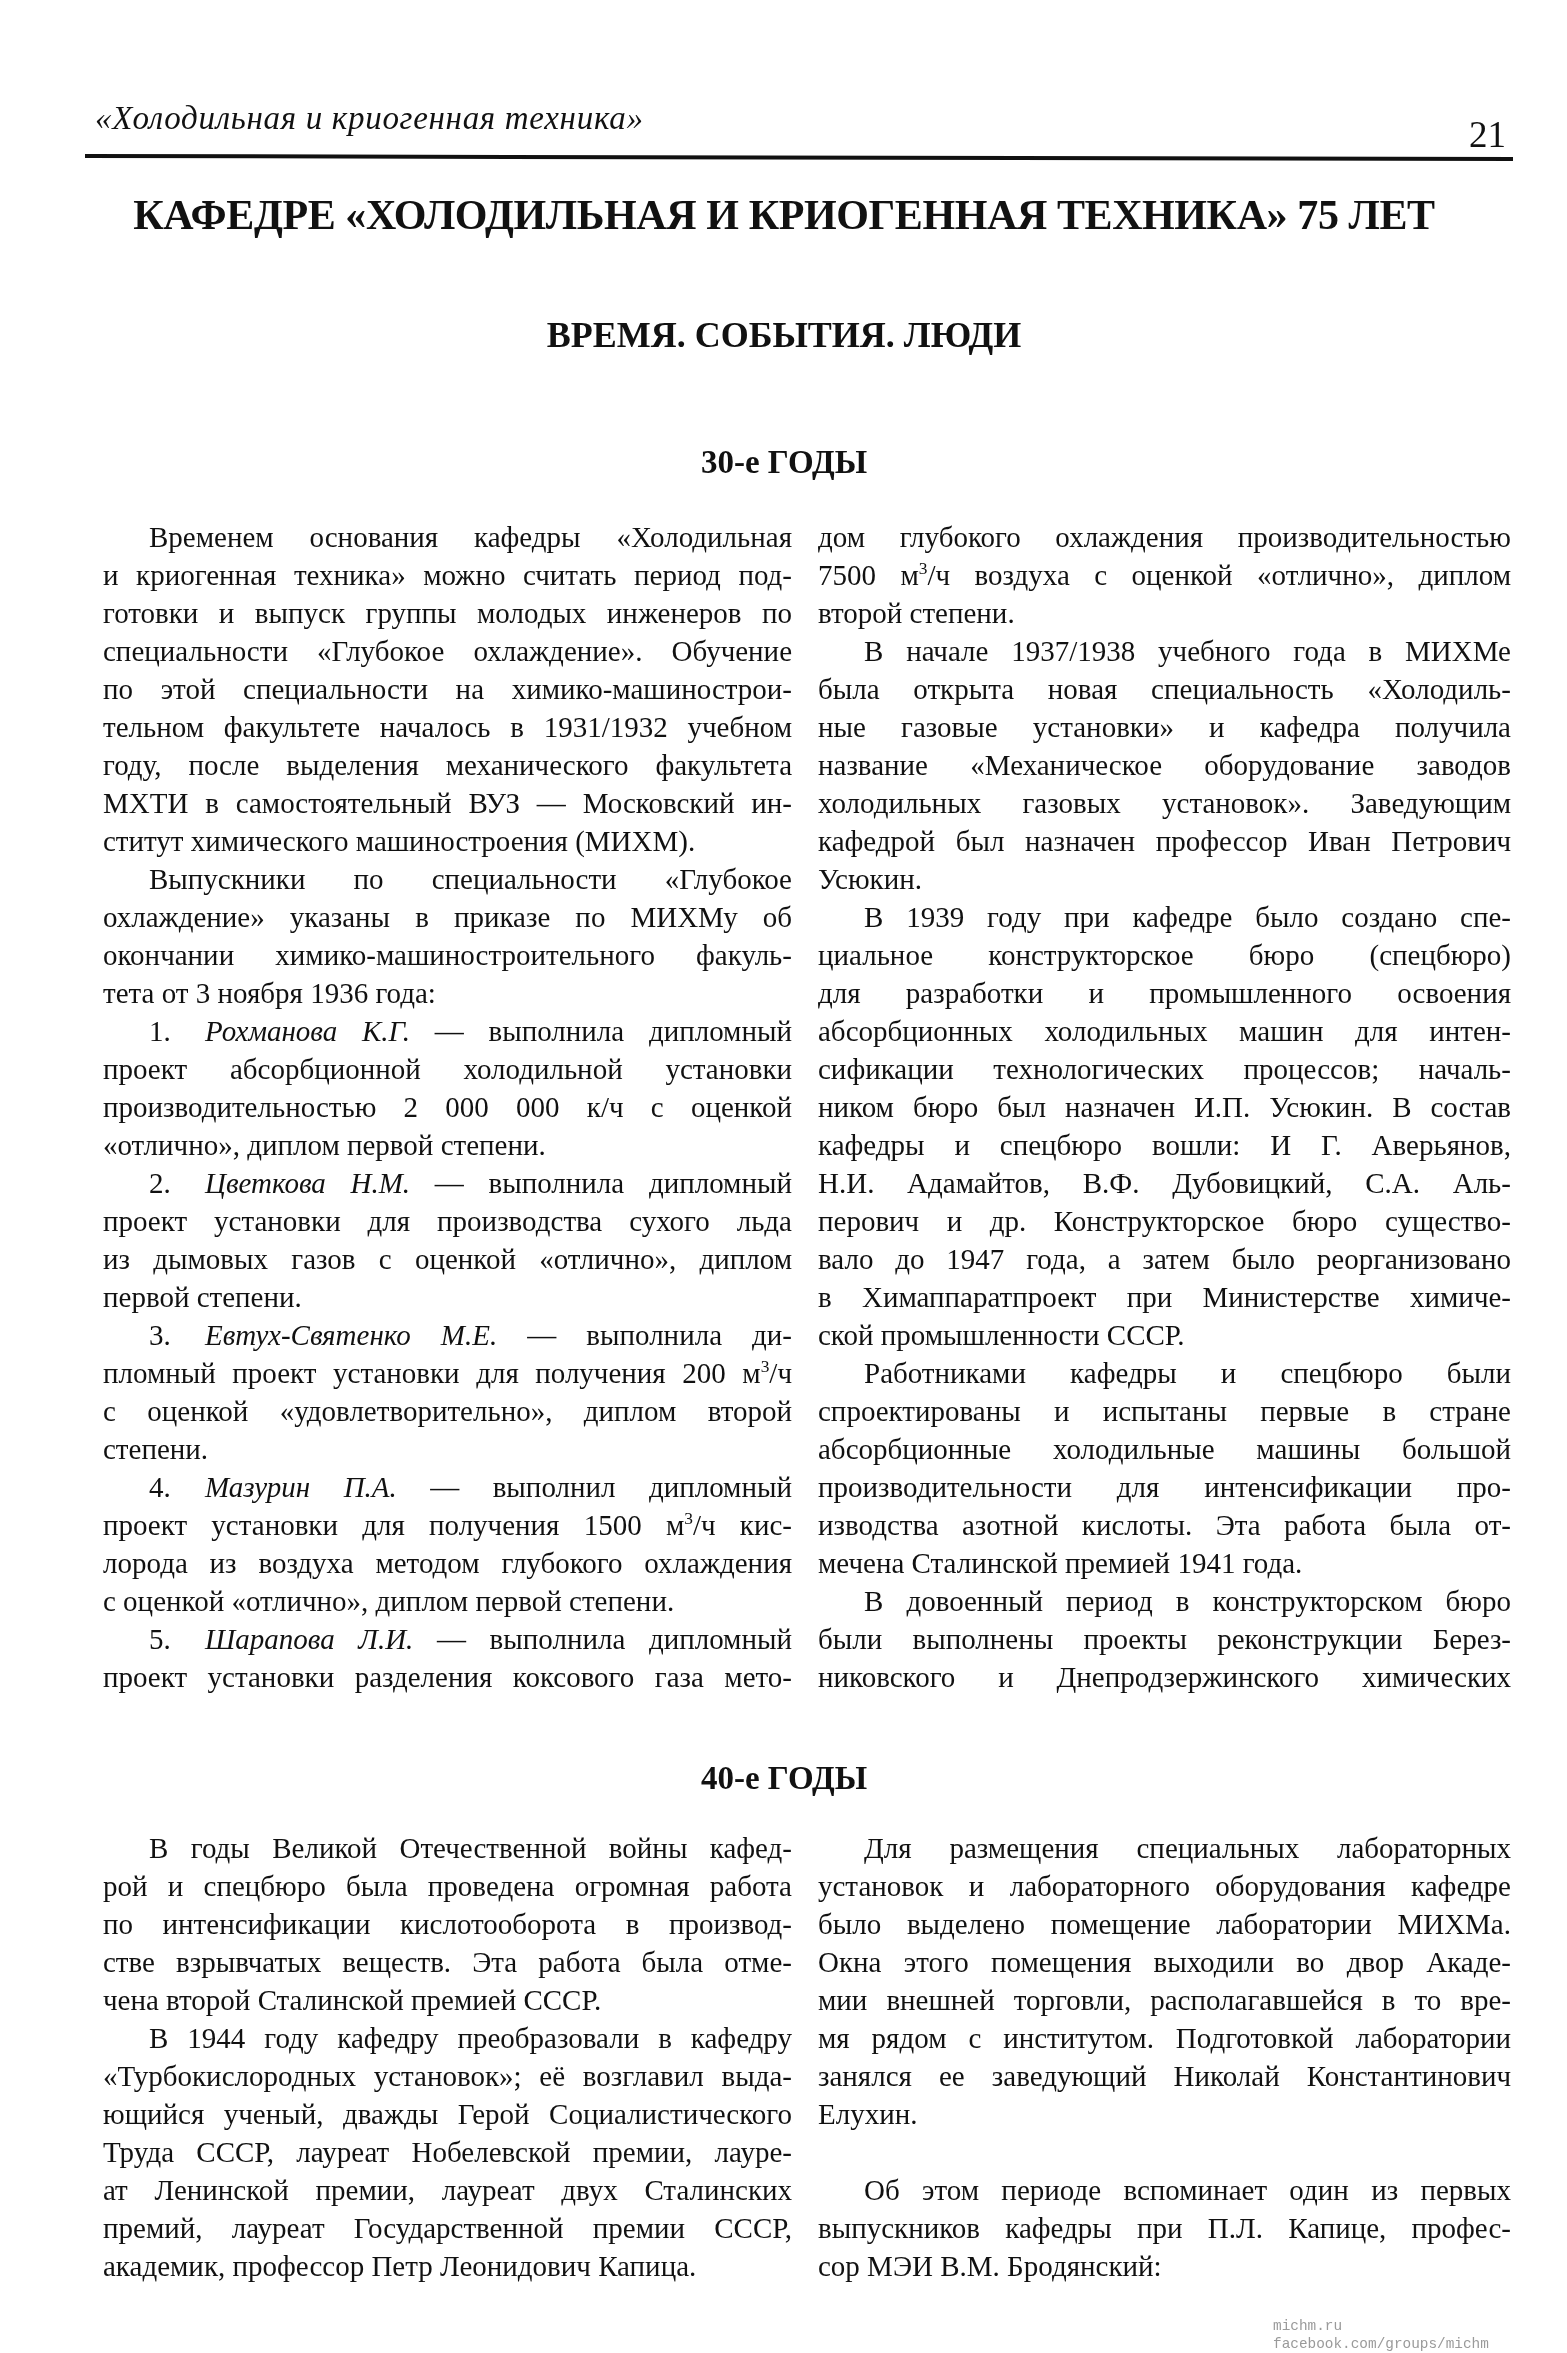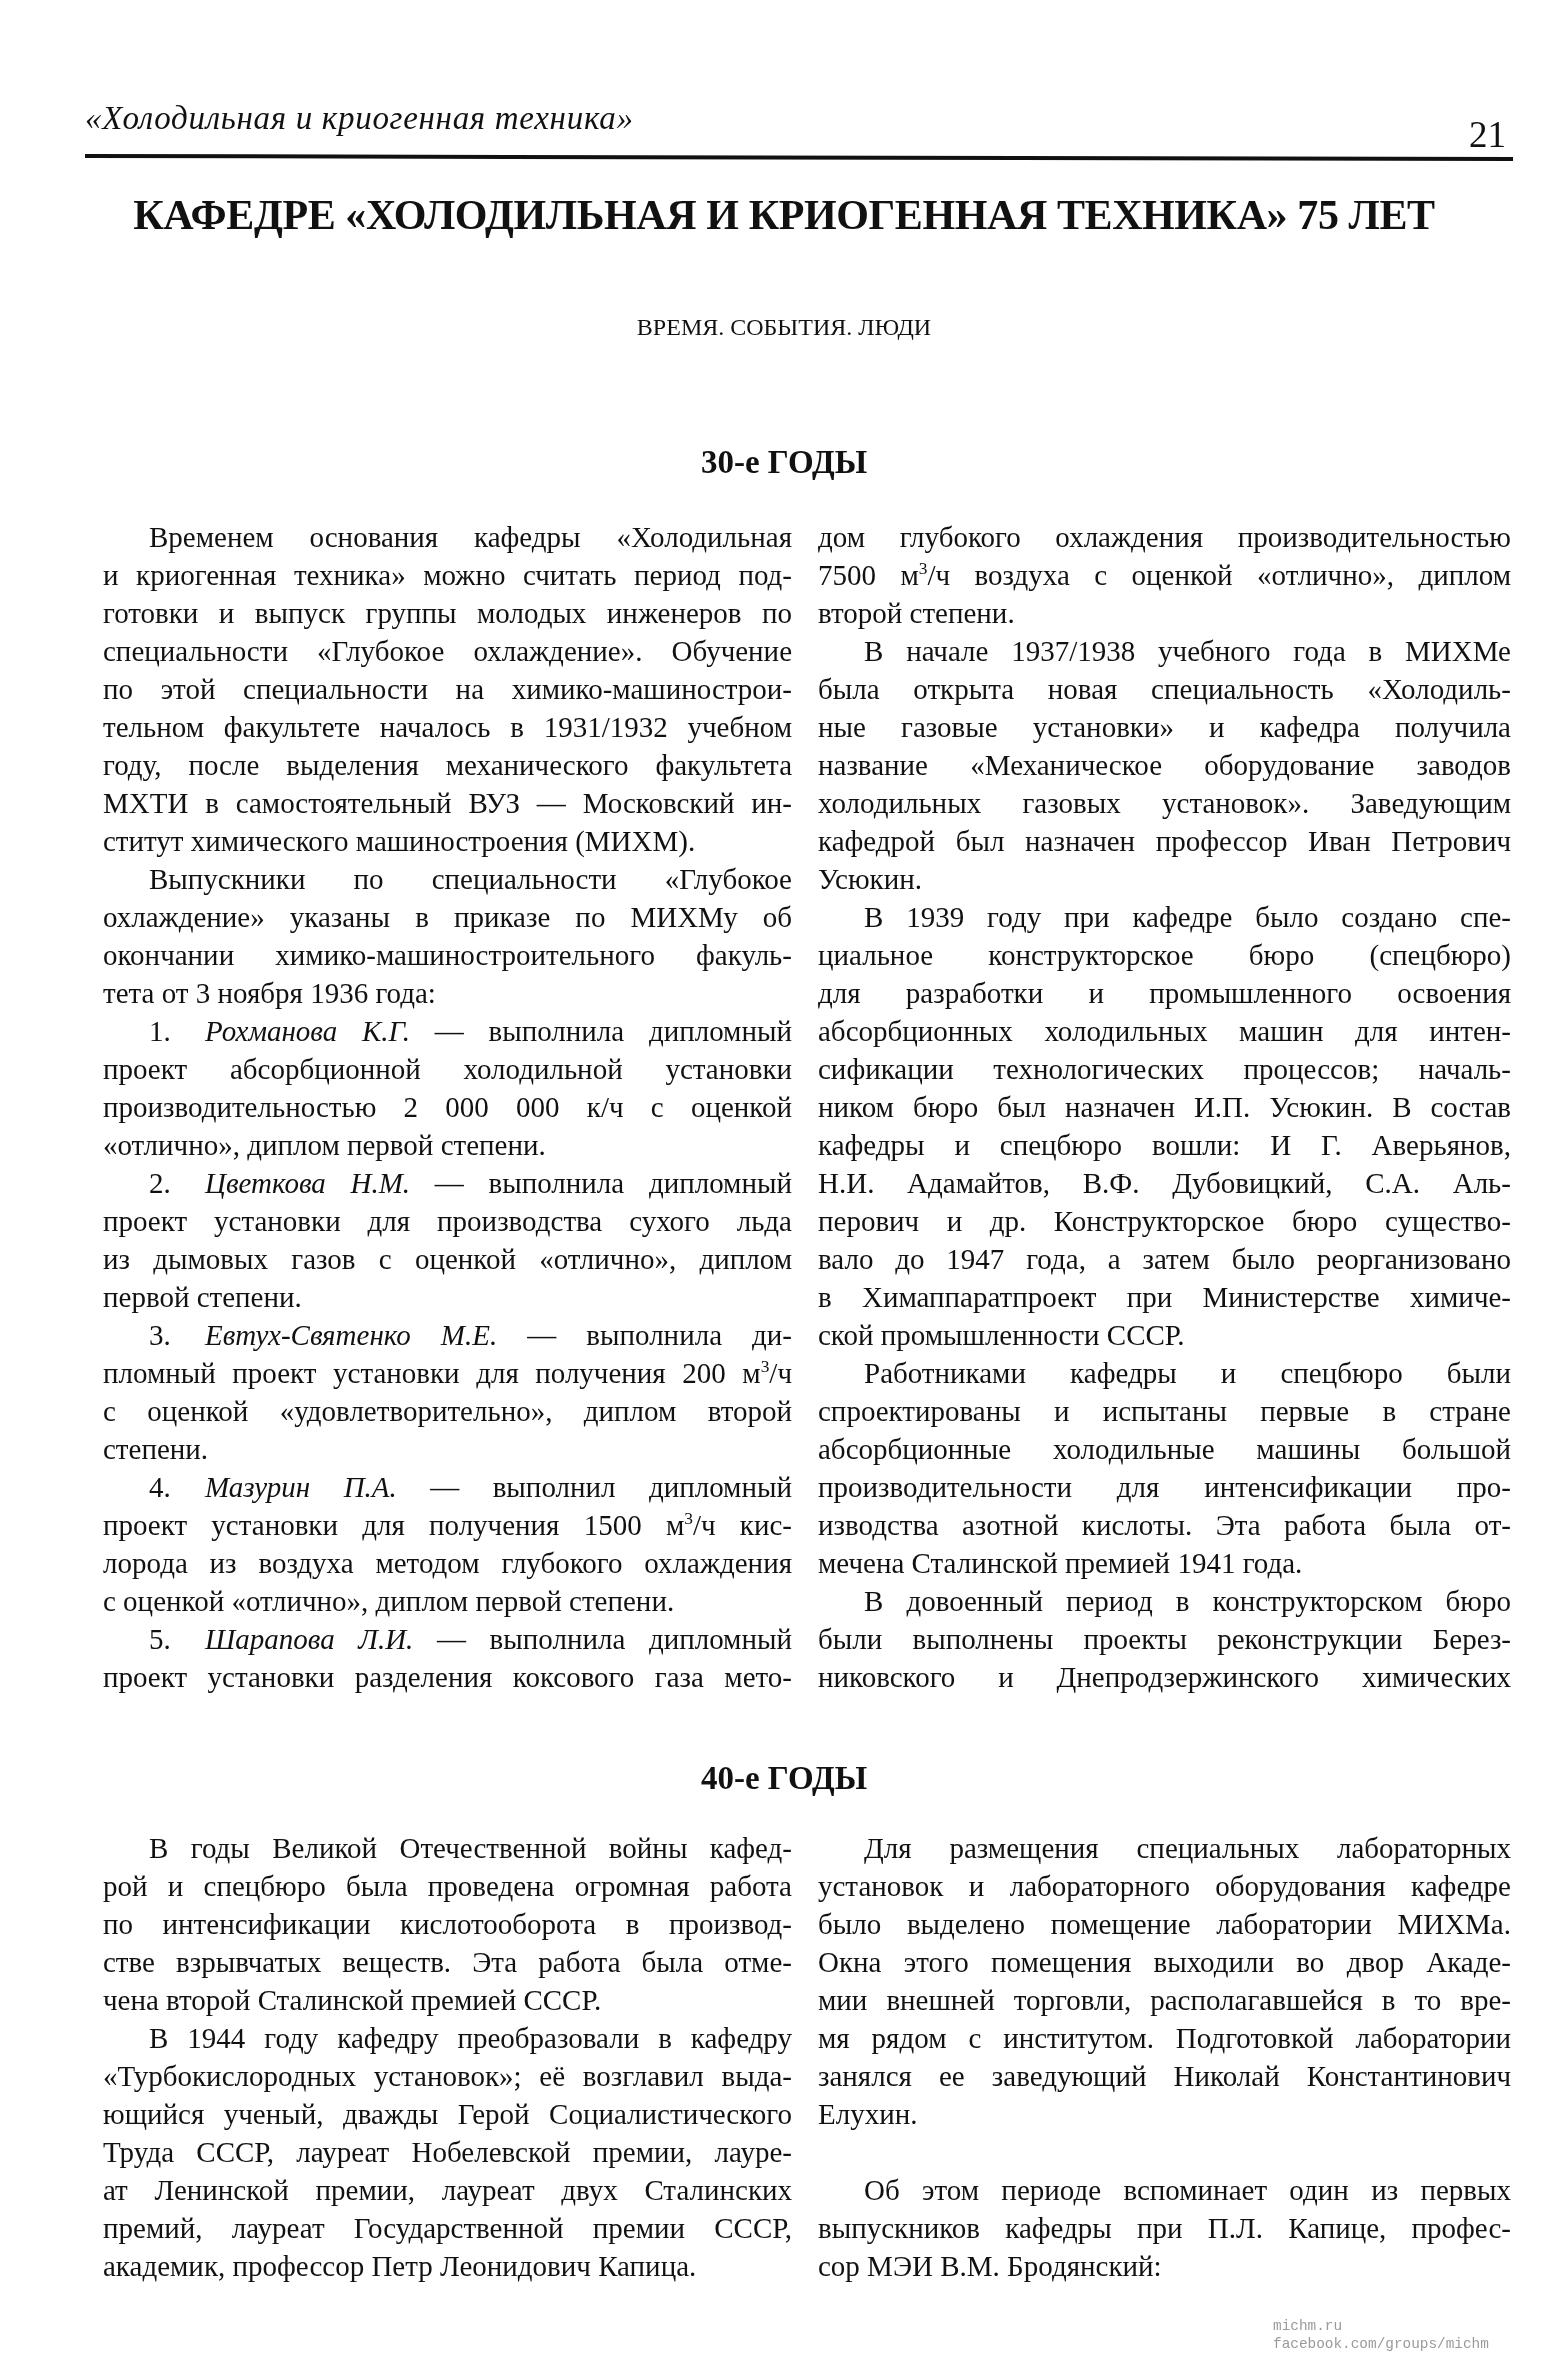--- a/index.html
+++ b/index.html
@@ -1,40 +1,40 @@
 <!DOCTYPE html>
 <html style="font-size:11.5px"><head>
 <meta charset="utf-8">
 <style>
   html, body { margin: 0; padding: 0; background: #ffffff; }
   body {
     width: 1568px; height: 2354px; position: relative; overflow: hidden;
     font-family: "Liberation Serif", "DejaVu Serif", serif; color: #111;
   }
   .running-head {
-    position: absolute; left: 85px; top: 100px;
+    position: absolute; left: 95px; top: 100px;
     font-family: "Liberation Serif", serif; font-style: italic;
     font-size: 33px; letter-spacing: 0.7px; color: #111;
   }
   .page-number {
     position: absolute; right: 62px; top: 113px;
     font-family: "Liberation Serif", serif; font-size: 37px; color: #111;
   }
   .head-rule {
     position: absolute; left: 85px; top: 154px; width: 1428px; height: 4.3px;
     background: #111; transform: rotate(0.12deg); transform-origin: left center;
   }
   .title-main {
     position: absolute; left: 0; width: 1568px; top: 191px; text-align: center;
     font-family: "Liberation Serif", serif; font-weight: bold;
     font-size: 42px; letter-spacing: -0.4px;
   }
   .title-sub {
     position: absolute; left: 0; width: 1568px; top: 314px; text-align: center;
-    font-family: "Liberation Serif", serif; font-weight: normal; font-size: 24px;
+    font-family: "Liberation Serif", serif; font-weight: bold; font-size: 36px;
   }
   .section-heading {
     position: absolute; left: 0; width: 1568px; text-align: center;
     font-family: "Liberation Serif", serif; font-weight: bold; font-size: 33px;
   }
   .col {
     position: absolute; width: 689px;
     font-family: "Liberation Serif", serif; font-size: 29px; line-height: 38px;
   }
   .col.left { left: 103px; }

